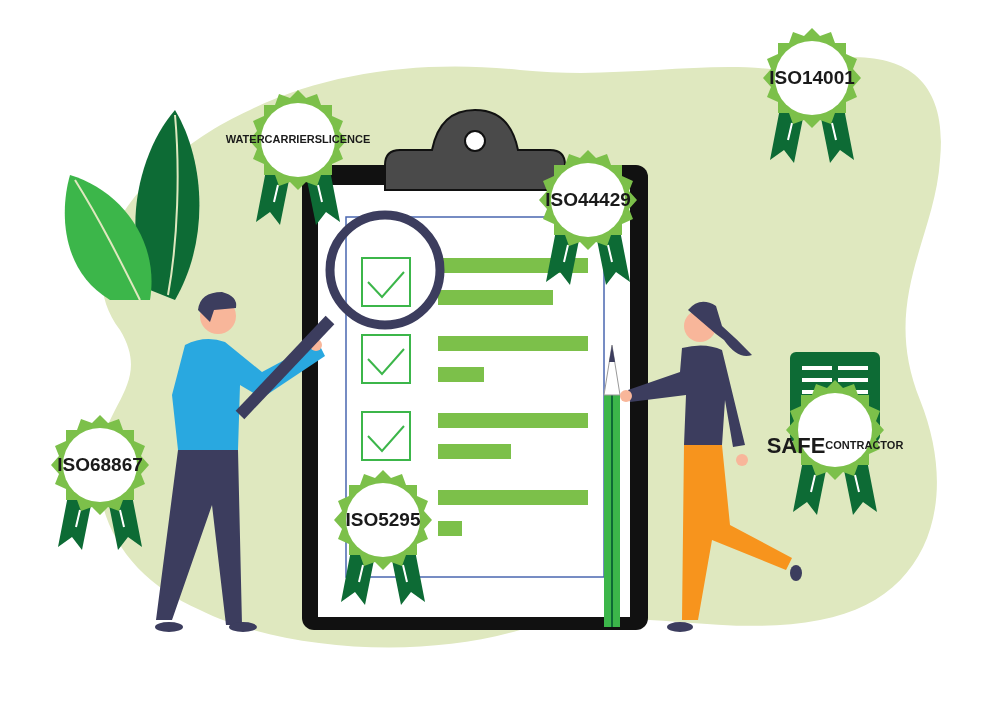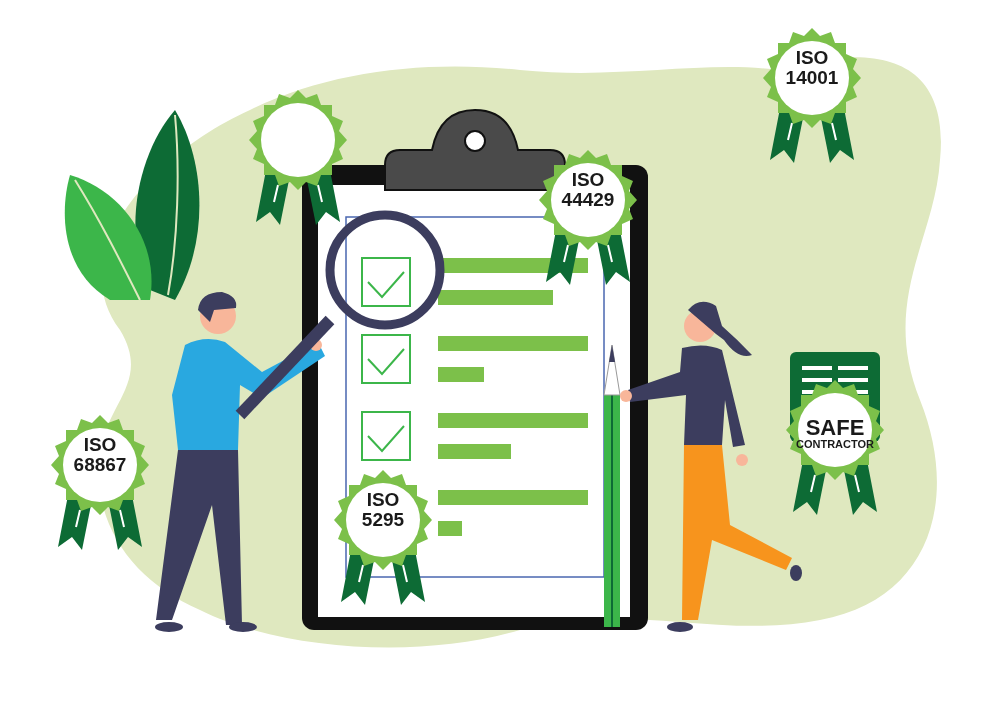--- a/index.html
+++ b/index.html
@@ -1,18 +1,18 @@
 <!DOCTYPE html>
 <html><head>
 <meta charset="utf-8">
 <style>
   html,body{margin:0;padding:0;background:#fff;}
   .scene{position:relative;width:991px;height:717px;overflow:hidden;background:#fff;font-family:"Liberation Sans",sans-serif;}
   svg{position:absolute;left:0;top:0;}
-  .badge-text{position:absolute;text-align:center;font-weight:bold;color:#1a1a1a;line-height:1.05;display:flex;flex-direction:column;align-items:center;justify-content:flex-start;}
+  .badge-text{position:absolute;text-align:center;font-weight:bold;color:#1a1a1a;line-height:1.05;display:flex;flex-direction:row;align-items:center;justify-content:center;}
 </style>
 </head>
 <body>
 
 <div class="scene">
 <svg width="991" height="717" viewBox="0 0 991 717">
   <defs>
     <g id="seal">
       <polygon fill="#7cc04a" points="0,-50 8,-42 19,-46 23,-35 34,-35 34,-24 45,-19 41,-9 49,0 41,9 45,19 34,24 34,35 23,35 19,46 8,42 0,50 -8,42 -19,46 -23,35 -34,35 -34,24 -45,19 -41,9 -49,0 -41,-9 -45,-19 -34,-24 -34,-35 -23,-35 -19,-46 -8,-42"></polygon>
       <circle r="37" fill="#ffffff"></circle>
@@ -123,20 +123,25 @@
   <g transform="translate(383,520)">
         <use href="#ribbons"></use>
         <use href="#seal"></use>
       </g>
   <g transform="translate(835,430)">
         <use href="#ribbons"></use>
         <use href="#seal"></use>
       </g>
 </svg>
 
+<div class="badge-text" style="left:261px;top:110px;width:74px;height:60px;font-size:11px;">
+  <span>WATER</span>
+  <span>CARRIERS</span>
+  <span>LICENCE</span>
+</div>
 <div class="badge-text" style="left:551px;top:170px;width:74px;height:60px;font-size:19px;">
   <span>ISO</span>
   <span>44429</span>
 </div>
 <div class="badge-text" style="left:775px;top:48px;width:74px;height:60px;font-size:19px;">
   <span>ISO</span>
   <span>14001</span>
 </div>
 <div class="badge-text" style="left:63px;top:435px;width:74px;height:60px;font-size:19px;">
   <span>ISO</span>

